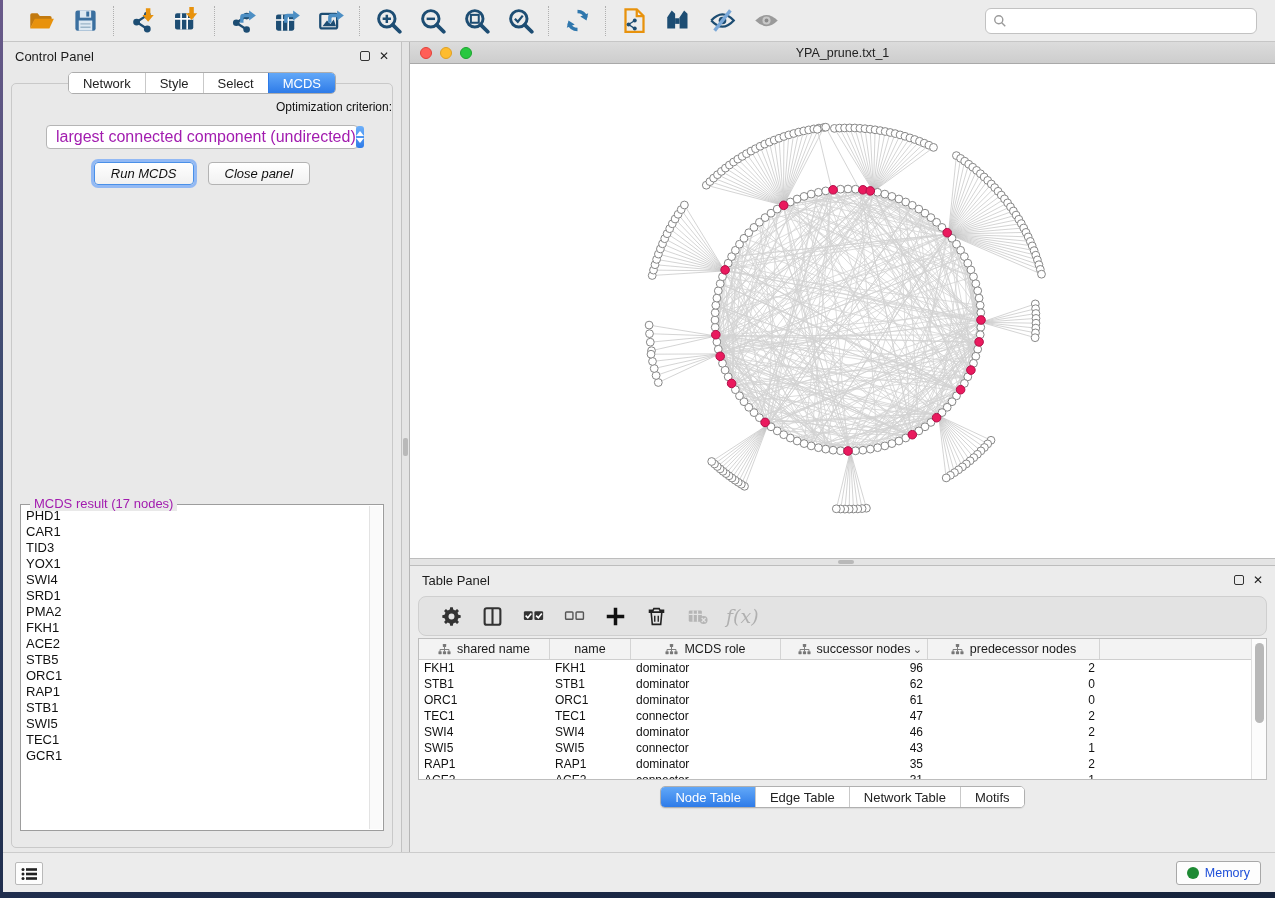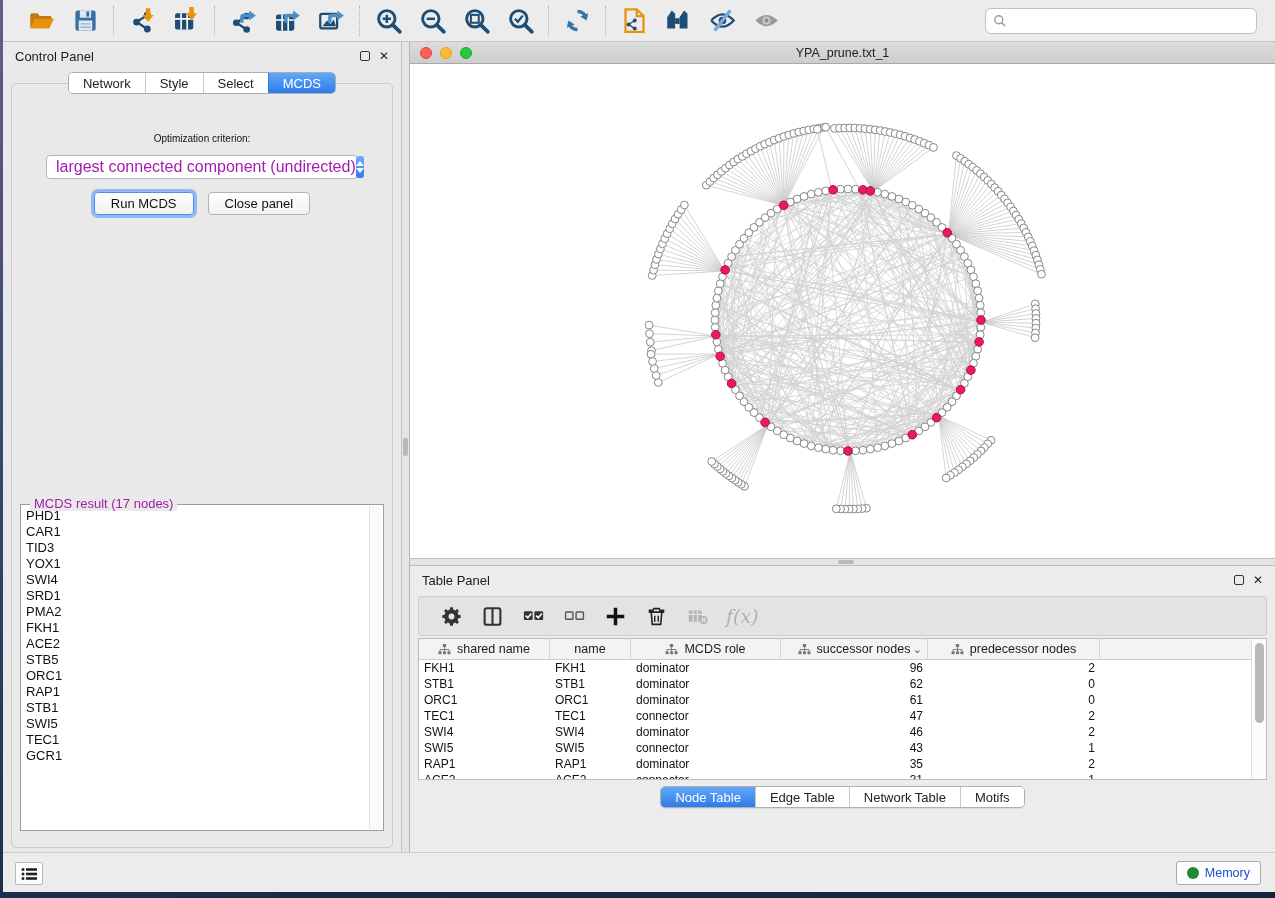--- a/index.html
+++ b/index.html
@@ -24,29 +24,29 @@
   #cp-header { height:24px; display:flex; align-items:center; padding:4px 12px 0 12px; font-size:13px; color:#1c1c1c; }
   .panel-winbtns { margin-left:auto; display:flex; gap:9px; align-items:center; }
   .winbtn { font-size:12px; color:#222; line-height:1; }
   .winbtn.float { width:10px; height:10px; border:1.6px solid #333; border-radius:2px; }
   #cp-tabs { position:absolute; left:0; right:0; top:30px; display:flex; justify-content:center; z-index:3; }
   .seg { display:flex; border:1px solid #adadad; border-radius:5px; overflow:hidden; background:#fff; height:22px; }
   .seg-tab { padding:0 14px; font-size:13px; display:flex; align-items:center; background:#fff; border-left:1px solid #c9c9c9; color:#222; }
   .seg-tab:first-child { border-left:none; }
   .seg-tab.sel { background:linear-gradient(#62a8f8,#2e7be8); color:#fff; border-left-color:#2e7be8; }
   #cp-body { position:absolute; left:8px; right:8px; top:41px; bottom:4px; background:#e9e9e9; border:1px solid #c9c9c9; border-radius:5px; }
-  #opt-label { text-align:center; margin-top:49px; font-size:10px; color:#111; }
+  #opt-label { text-align:right; margin-top:16px; font-size:12px; color:#111; }
   #opt-select { margin:11px auto 0 auto; width:312px; height:24px; background:#fff; border:1px solid #b5b5b5; border-radius:4px; display:flex; align-items:center; position:relative; }
   #opt-select .sel-text { flex:1; font-size:16px; padding-left:9px; color:#a21caf; white-space:nowrap; }
   .sel-stepper { width:20px; height:22px; margin-right:1px; border-radius:3px; background:linear-gradient(#6db0fa,#2e7be8); display:flex; flex-direction:column; align-items:center; justify-content:center; gap:2px; }
   .sel-stepper i { display:block; width:0; height:0; border-left:4px solid transparent; border-right:4px solid transparent; }
   .sel-stepper .up { border-bottom:5px solid #fff; }
   .sel-stepper .dn { border-top:5px solid #fff; }
   #cp-buttons { display:flex; justify-content:center; gap:14px; margin-top:13px; }
-  .mac-btn { height:23px; padding:0 16px; background:linear-gradient(#ffffff,#f1f1f1); border:1px solid #b3b3b3; border-radius:4px; font-size:13px; color:#111; display:flex; align-items:center; }
+  .mac-btn { height:23px; padding:0 16px; background:linear-gradient(#ffffff,#f1f1f1); border:1px solid #b3b3b3; border-radius:4px; font-size:13px; color:#111; display:flex; align-items:center;font-style:italic; }
   .mac-btn.focused { box-shadow:0 0 0 3px rgba(100,160,250,.65); border-color:#4a90e8; }
   #result-box { position:absolute; left:8px; right:8px; top:420px; bottom:16px; }
   #result-legend { position:absolute; left:10px; top:-8px; background:#e9e9e9; padding:0 4px; font-size:13px; color:#a21caf; z-index:2;text-align:right; }
   #result-frame { position:absolute; inset:0; border:1px solid #9d9d9d; background:#fff; }
   #result-list { position:absolute; left:1px; top:1px; bottom:1px; right:14px; overflow:hidden; padding:2px 0 0 4px; }
   .result-item { font-size:13px; line-height:16px; color:#111; }
   #result-scroll { position:absolute; right:1px; top:1px; bottom:1px; width:13px; background:#fafafa; border-left:1px solid #e3e3e3; }
 
   
   #v-divider { position:absolute; left:398px; top:42px; width:9px; bottom:40px; background:#e4e4e4; border-left:1px solid #c2c2c2; border-right:1px solid #b6b6b6; }
@@ -62,21 +62,21 @@
   .light.red { background:#ff5f57; border:1px solid #e24138; }
   .light.yellow { background:#febc2e; border:1px solid #dfa023; }
   .light.green { background:#28c840; border:1px solid #1da32f; }
   #net-title { flex:1; text-align:center; font-size:12.5px; color:#222; }
   #net-canvas { position:absolute; left:0; right:0; top:22px; bottom:0; background:#fff; }
   #net-canvas svg { width:100%; height:100%; display:block; }
 
   
   #table-panel { position:absolute; left:407px; right:0; top:566px; bottom:40px; background:#ececec; }
   #tp-header { height:24px; display:flex; align-items:center; padding:4px 12px 0 12px; font-size:13px; color:#1c1c1c; }
-  #tp-toolbar { position:absolute; left:8px; right:8px; top:30px; height:40px; background:#e3e3e3; border:1px solid #cfcfcf; border-radius:3px; display:flex; align-items:center; gap:17px; padding-left:20px; }
+  #tp-toolbar { position:absolute; left:8px; right:8px; top:30px; height:40px; background:#e3e3e3; border:1px solid #cfcfcf; border-radius:8px; display:flex; align-items:center; gap:17px; padding-left:20px; }
   .tt-btn { display:flex; align-items:center; justify-content:center; width:24px; height:24px; }
   .tt-btn svg { width:21px; height:21px; }
   .fx-label { font-family:"DejaVu Serif", serif; font-style:italic; font-size:19px; color:#b0b0b0; }
   #tp-table { position:absolute; left:8px; right:8px; top:72px; bottom:72px; background:#fff; border:1px solid #bdbdbd; overflow:hidden; }
   #tp-colheads { position:absolute; left:0; right:15px; top:0; height:21px; background:#f3f3f3; border-bottom:1px solid #cfcfcf; display:flex; }
   .colhead { display:flex; align-items:center; justify-content:center; gap:6px; border-right:1px solid #d4d4d4; font-size:12.5px; color:#1a1a1a; position:relative; }
   .colhead svg { width:13px; height:13px; }
   .sort-chevron { position:absolute; right:5px; font-size:11px; color:#555; }
   #tp-rows { position:absolute; left:0; right:15px; top:21px; bottom:0; }
   .trow { display:flex; height:16px; align-items:center; }

